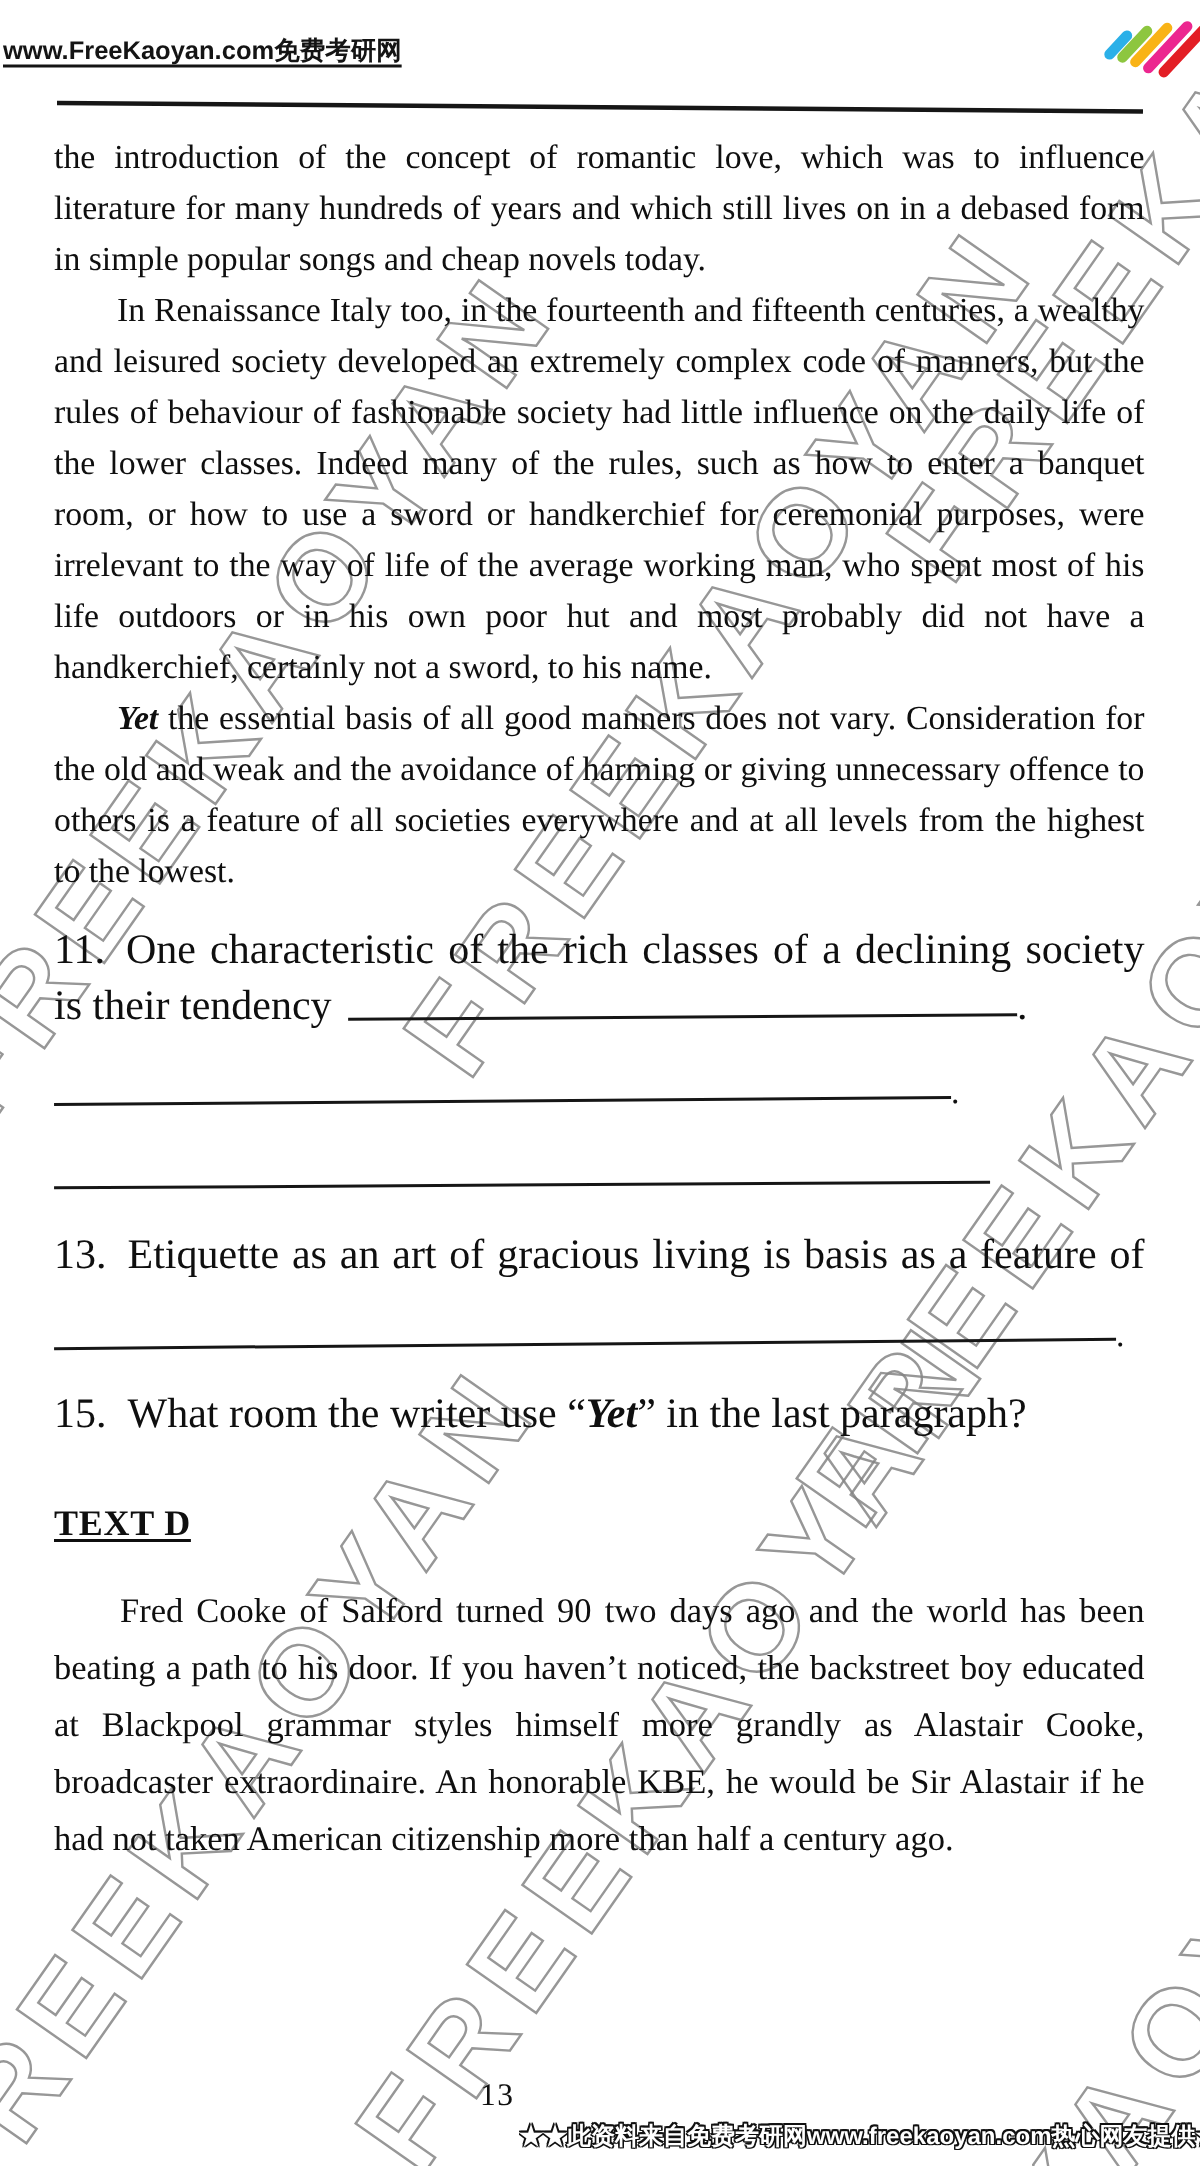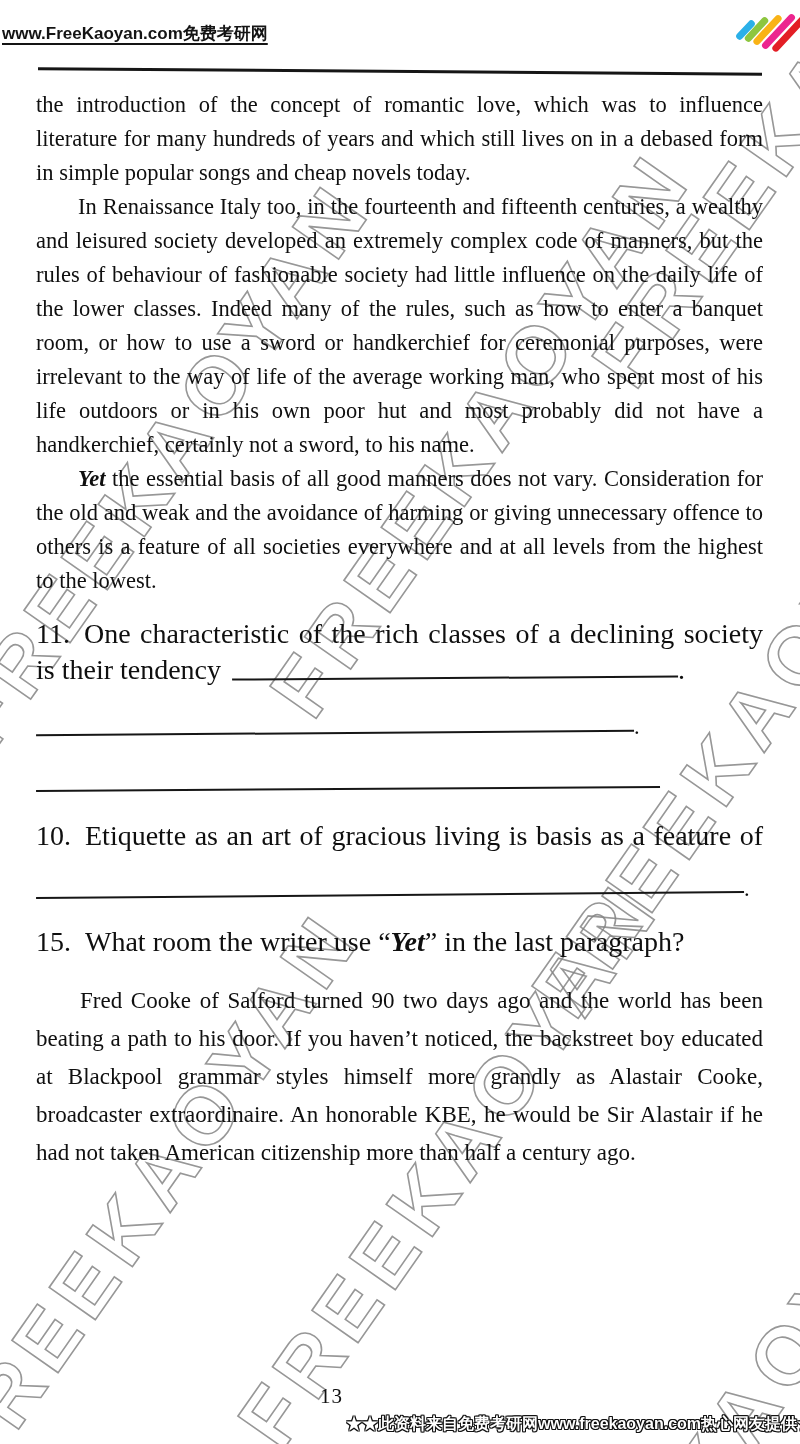--- a/index.html
+++ b/index.html
@@ -127,30 +127,31 @@
 
     <div class="blank-row">
       <span class="bline bw12"></span><span>.</span>
     </div>
 
     <div class="blank-row">
       <span class="bline bw13"></span><span></span>
     </div>
 
     <p class="q stretch" style="margin-top:14px">
-      <span class="qnum">10.</span><span>Etiquette as an art of gracious living is basis as a feature of</span>
+      <span class="qnum">13.</span><span>Etiquette as an art of gracious living is basis as a feature of</span>
     </p>
     <div class="blank-row" style="margin-top:18px">
       <span class="bline bw14"></span><span>.</span>
     </div>
 
     <p class="q" style="margin-top:10px;text-align:left">
       <span class="qnum">15.</span><span>What room the writer use “</span><b><i>Yet</i></b><span>” in the last paragraph?</span>
     </p>
 
+    <p class="textd"><span>TEXT D</span></p>
 
     <p class="td-par">Fred Cooke of Salford turned 90 two days ago and the world has been beating a path to his door. If you haven’t noticed, the backstreet boy educated at Blackpool grammar styles himself more grandly as Alastair Cooke, broadcaster extraordinaire. An honorable KBE, he would be Sir Alastair if he had not taken American citizenship more than half a century ago.</p>
 
   </div>
 
   <div class="page-number">13</div>
   <div class="footer-credit">★★此资料来自免费考研网www.freekaoyan.com热心网友提供★★</div>
 
 </div>
 

